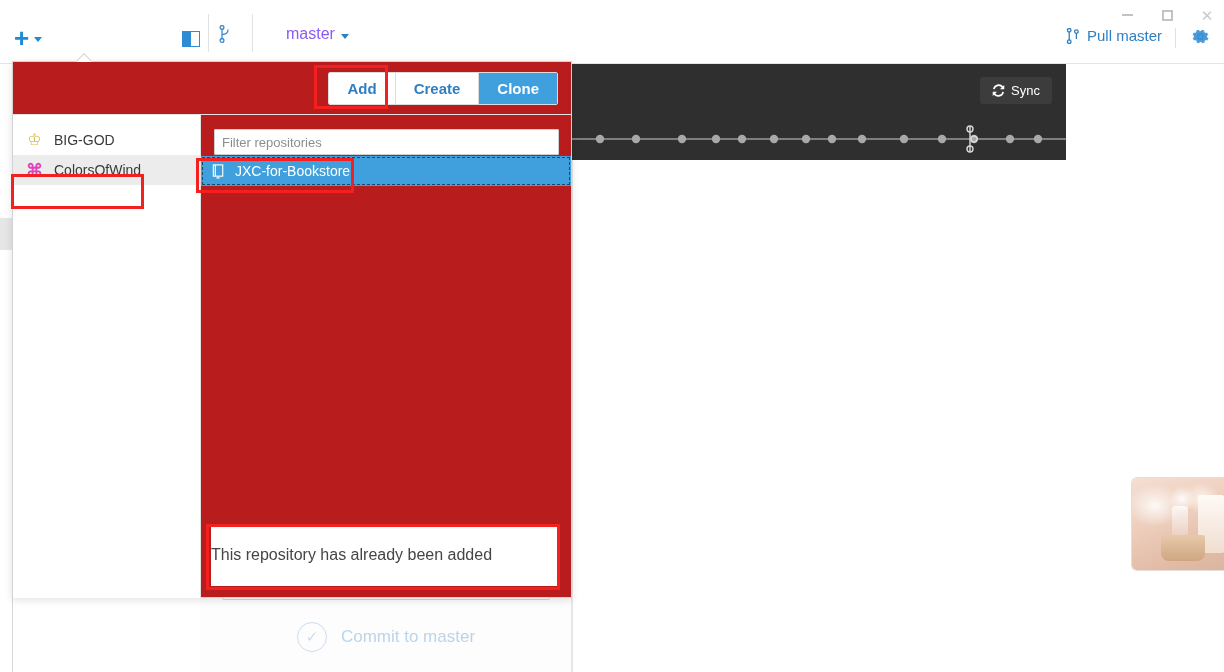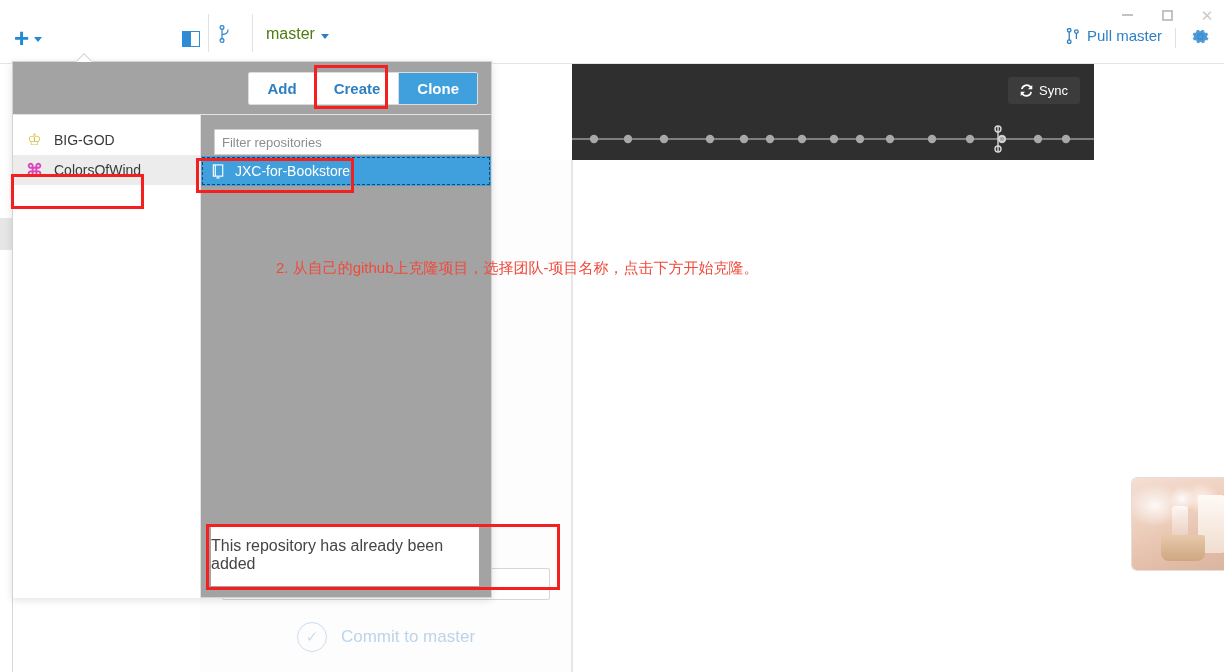--- a/index.html
+++ b/index.html
@@ -44,21 +44,21 @@
   }
   .tb-panel::before { content: ""; position: absolute; left: 0; top: 0; bottom: 0; width: 8px; background: #2e8bd4; }
 
   .tb-sep { position: absolute; top: 14px; height: 38px; width: 1px; background: #e2e2e2; }
 
   .tb-branch {
     position: absolute; left: 218px; top: 25px;
     display: flex; align-items: center; gap: 12px; cursor: pointer;
   }
   .branch-icon { color: #3b8dd0; }
-  .branch-name { color: #4d7c0f; font-size: 16px; }
+  .branch-name { color: #8b5cf6; font-size: 16px; margin-left: 20px; }
   .caret-branch {
     width: 0; height: 0; border-left: 4px solid transparent; border-right: 4px solid transparent;
     border-top: 5px solid #2e7fc1; margin-top: 4px;
   }
 
   
   .seg {
     position: absolute; left: 627px; top: 25px;
     display: flex; height: 28px; border: 1px solid #d7d7d7; border-radius: 2px; overflow: hidden;
   }
@@ -76,21 +76,21 @@
     display: flex; align-items: center; gap: 7px; color: #2e7fc1; font-size: 15px; cursor: pointer;
   }
   .tb-gear {
     position: absolute; right: 12px; top: 26px; width: 22px; height: 22px;
     color: #3a8fd2; cursor: pointer;
   }
   .tb-vsep { position: absolute; right: 48px; top: 28px; width: 1px; height: 20px; background: #e0e0e0; }
 
   
   .history-strip {
-    position: absolute; left: 572px; top: 60px; width: 522px; height: 100px;
+    position: absolute; left: 544px; top: 60px; width: 522px; height: 100px;
     background: #2f2f2f; overflow: hidden; text-align: right;
   }
   .sync-btn {
     position: absolute; right: 14px; top: 17px;
     background: #3c3c3c; color: #ffffff; border-radius: 3px;
     padding: 6px 12px; font-size: 13px; display: flex; align-items: center; gap: 6px; cursor: pointer;
   }
   .timeline { position: absolute; left: 0; top: 62px; width: 652px; height: 34px; }
 
   
@@ -139,22 +139,22 @@
     width: 30px; height: 30px; border-radius: 50%; border: 1px solid #cbdcee;
     display: flex; align-items: center; justify-content: center; color: #cbdcee; font-size: 15px;
   }
 
   
   .edge-tab { position: absolute; left: 0; top: 218px; width: 12px; height: 32px; background: #e6e6e6; }
   .edge-line { position: absolute; left: 12px; top: 160px; width: 1px; height: 512px; background: #d8d8d8; }
 
   
   .popup {
-    position: absolute; left: 12px; top: 61px; width: 480px; height: 537px;
-    background: #a3a3a3; border: 1px solid #d3d3d3;
+    position: absolute; left: 12px; top: 61px; width: 560px; height: 537px;
+    background: #b91c1c; border: 1px solid #d3d3d3;
     box-shadow: 0 2px 8px rgba(0,0,0,.12);
   }
   .popup-arrow {
     position: absolute; left: 62px; top: -9px; width: 18px; height: 9px; overflow: hidden;
   }
   .popup-arrow::after {
     content: ""; position: absolute; left: 2px; top: 3px; width: 13px; height: 13px;
     background: #ffffff; border-left: 1px solid #d3d3d3; border-top: 1px solid #d3d3d3;
     transform: rotate(45deg);
   }
@@ -390,15 +390,14 @@
         </div>
       </div>
     </div>
   </div>
 
   <div class="redbox" style="left:314px; top:65px;  width:74px;  height:44px;"></div>
   <div class="redbox" style="left:11px; top:174px; width:133px; height:35px;"></div>
   <div class="redbox" style="left:196px; top:158px; width:158px; height:35px;"></div>
   <div class="redbox" style="left:206px; top:524px; width:354px; height:66px;"></div>
 
-  <div class="redtext" style="left:276px; top:259px;">2. 从自己的github上克隆项目，选择团队-项目名称，点击下方开始克隆。</div>
 
 </div>
 
 </body></html>

